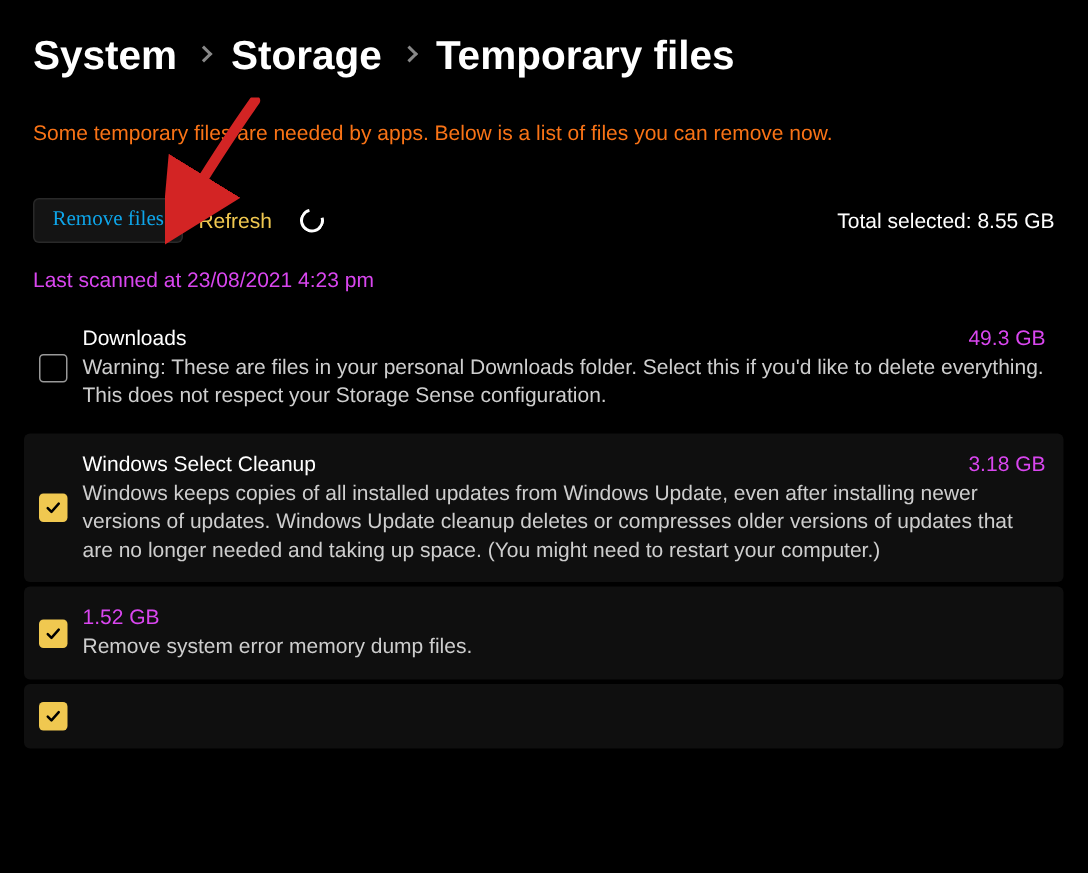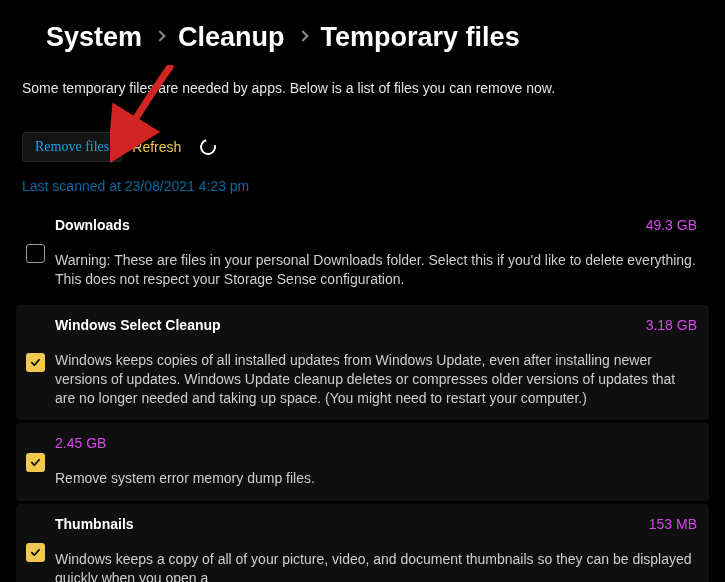--- a/index.html
+++ b/index.html
@@ -15,21 +15,20 @@
       width: 725px;
       height: 582px;
       overflow: hidden;
       padding: 0;
     }
     .breadcrumb {
       display: flex;
       align-items: center;
       gap: 14px;
       padding: 22px 22px 12px 22px;
-      margin-left: 24px;
     }
     .breadcrumb-link {
       font-size: 27px;
       font-weight: 600;
       color: #fff;
       cursor: pointer;
     }
     .breadcrumb-current {
       font-size: 27px;
       font-weight: 700;
@@ -41,21 +40,21 @@
       height: 8px;
       border-right: 2px solid #888;
       border-top: 2px solid #888;
       transform: rotate(45deg);
       margin-bottom: 3px;
     }
     .desc {
       padding: 14px 22px 0 22px;
       font-size: 14px;
       line-height: 1.35;
-      color: #e5e5e5;
+      color: #f97316;
     }
     .actions-row {
       display: flex;
       align-items: center;
       padding: 34px 22px 0 22px;
       gap: 10px;
     }
     .btn {
       background: rgba(255,255,255,0.08);
       border: 1px solid rgba(255,255,255,0.09);
@@ -84,21 +83,21 @@
       display: inline-block;
     }
     .total {
       margin-left: auto;
       font-size: 14px;
       color: #fff;
     }
     .last-scanned {
       padding: 16px 22px 8px 22px;
       font-size: 14px;
-      color: #0369a1;
+      color: #d946ef;
     }
     .list {
       padding: 0 16px;
     }
     .item {
       display: flex;
       align-items: center;
       gap: 10px;
       padding: 12px 12px 12px 10px;
       margin-top: 3px;
@@ -132,61 +131,62 @@
       flex: 1;
       min-width: 0;
     }
     .item-head {
       display: flex;
       justify-content: space-between;
       align-items: baseline;
       gap: 10px;
     }
     .item-title {
-      font-weight: 700;
+      font-weight: 400;
       font-size: 14px;
       color: #fff;
     }
     .item-size {
       font-size: 14px;
       color: #d946ef;
       white-space: nowrap;
     }
     .item-desc {
       font-size: 14px;
       color: #cecece;
       line-height: 1.38;
-      margin-top: 18px;
+      margin-top: 2px;
     }
     .arrow-annotation {
       position: absolute;
       left: 110px;
       top: 65px;
       pointer-events: none;
     }
   </style>
 </head>
 <body>
 
 <div class="breadcrumb">
   <span class="breadcrumb-link">System</span>
   <span class="chevron"></span>
-  <span class="breadcrumb-link">Cleanup</span>
+  <span class="breadcrumb-link">Storage</span>
   <span class="chevron"></span>
   <span class="breadcrumb-current">Temporary files</span>
 </div>
 
 <div class="desc">Some temporary files are needed by apps. Below is a list of files you can remove now.</div>
 
 <div class="actions-row">
   <button class="btn">Remove files</button>
   <div class="refresh">
     <span>Refresh</span>
     <span class="refresh-icon"></span>
   </div>
+  <div class="total">Total selected: 8.55 GB</div>
 </div>
 
 <div class="last-scanned">Last scanned at 23/08/2021 4:23 pm</div>
 
 <div class="list">
 
   <div class="item">
     <div class="checkbox unchecked"></div>
     <div class="item-body">
       <div class="item-head">
@@ -213,38 +213,31 @@
   </div>
 
   <div class="item card">
     <div class="checkbox checked">
       <svg class="checkmark" viewBox="0 0 12 12">
           <path d="M2 6.2 L4.7 9 L10 3" stroke="#000" stroke-width="1.8" fill="none" stroke-linecap="round" stroke-linejoin="round"></path>
         </svg>
     </div>
     <div class="item-body">
       <div class="item-head">
-        <span class="item-size">2.45 GB</span>
+        <span class="item-size">1.52 GB</span>
       </div>
       <div class="item-desc">Remove system error memory dump files.</div>
     </div>
   </div>
 
   <div class="item card">
     <div class="checkbox checked">
       <svg class="checkmark" viewBox="0 0 12 12">
           <path d="M2 6.2 L4.7 9 L10 3" stroke="#000" stroke-width="1.8" fill="none" stroke-linecap="round" stroke-linejoin="round"></path>
         </svg>
-    </div>
-    <div class="item-body">
-      <div class="item-head">
-        <span class="item-title">Thumbnails</span>
-        <span class="item-size">153 MB</span>
-      </div>
-      <div class="item-desc">Windows keeps a copy of all of your picture, video, and document thumbnails so they can be displayed quickly when you open a</div>
     </div>
   </div>
 </div>
 
 <svg class="arrow-annotation" width="80" height="100" viewBox="0 0 80 100">
   <defs>
     <marker id="ah" markerWidth="8" markerHeight="8" refX="5" refY="4" orient="auto">
       <path d="M0,0 L8,4 L0,8 Z" fill="#d32424"></path>
     </marker>
   </defs>

